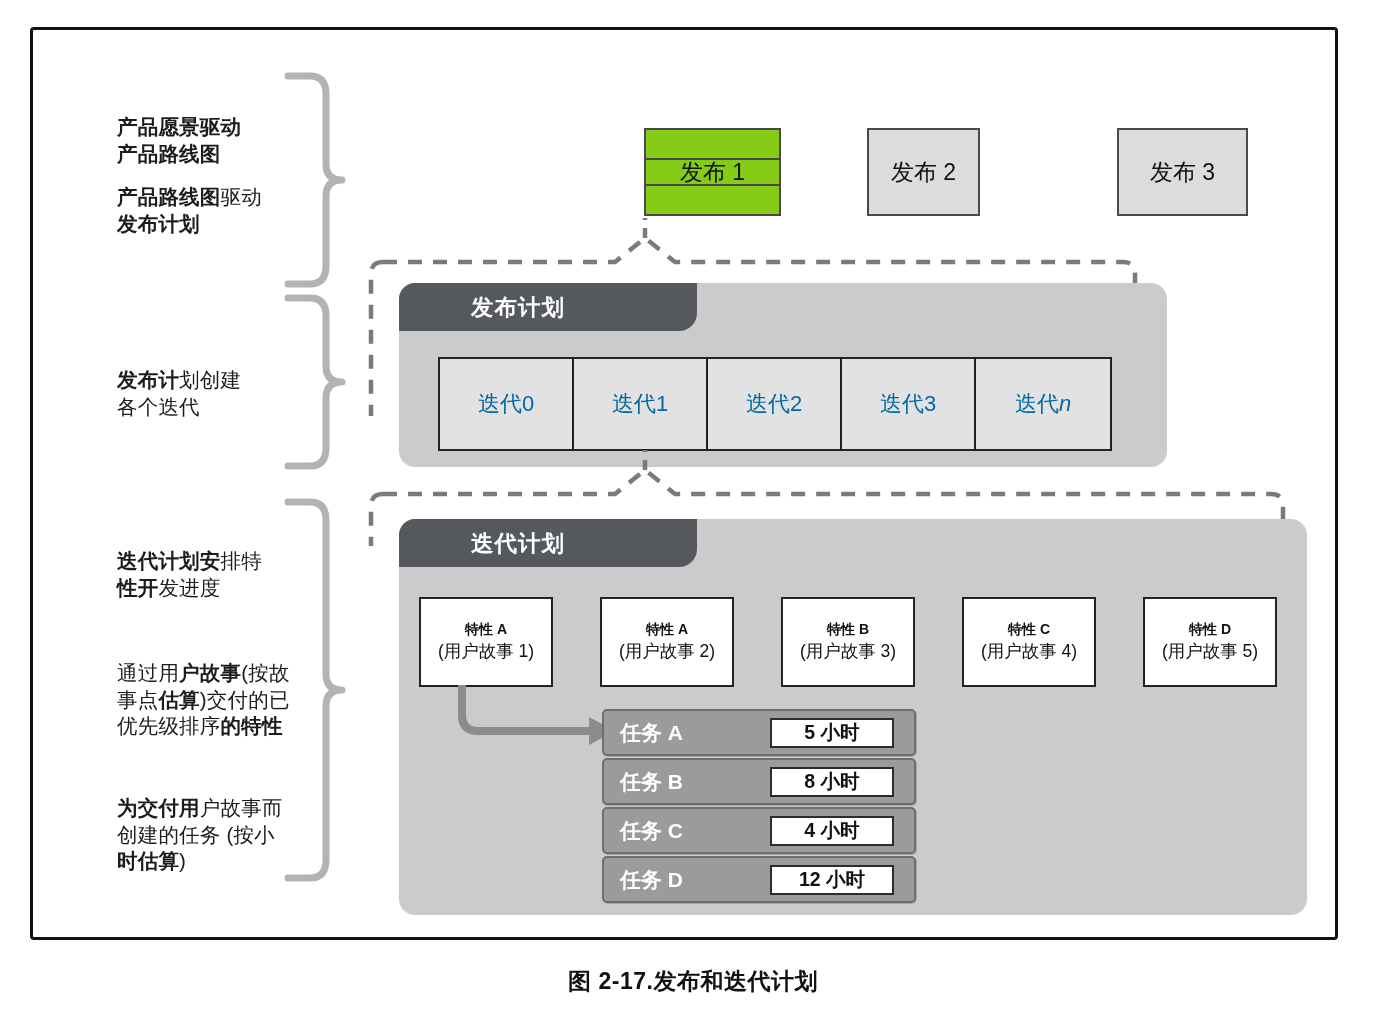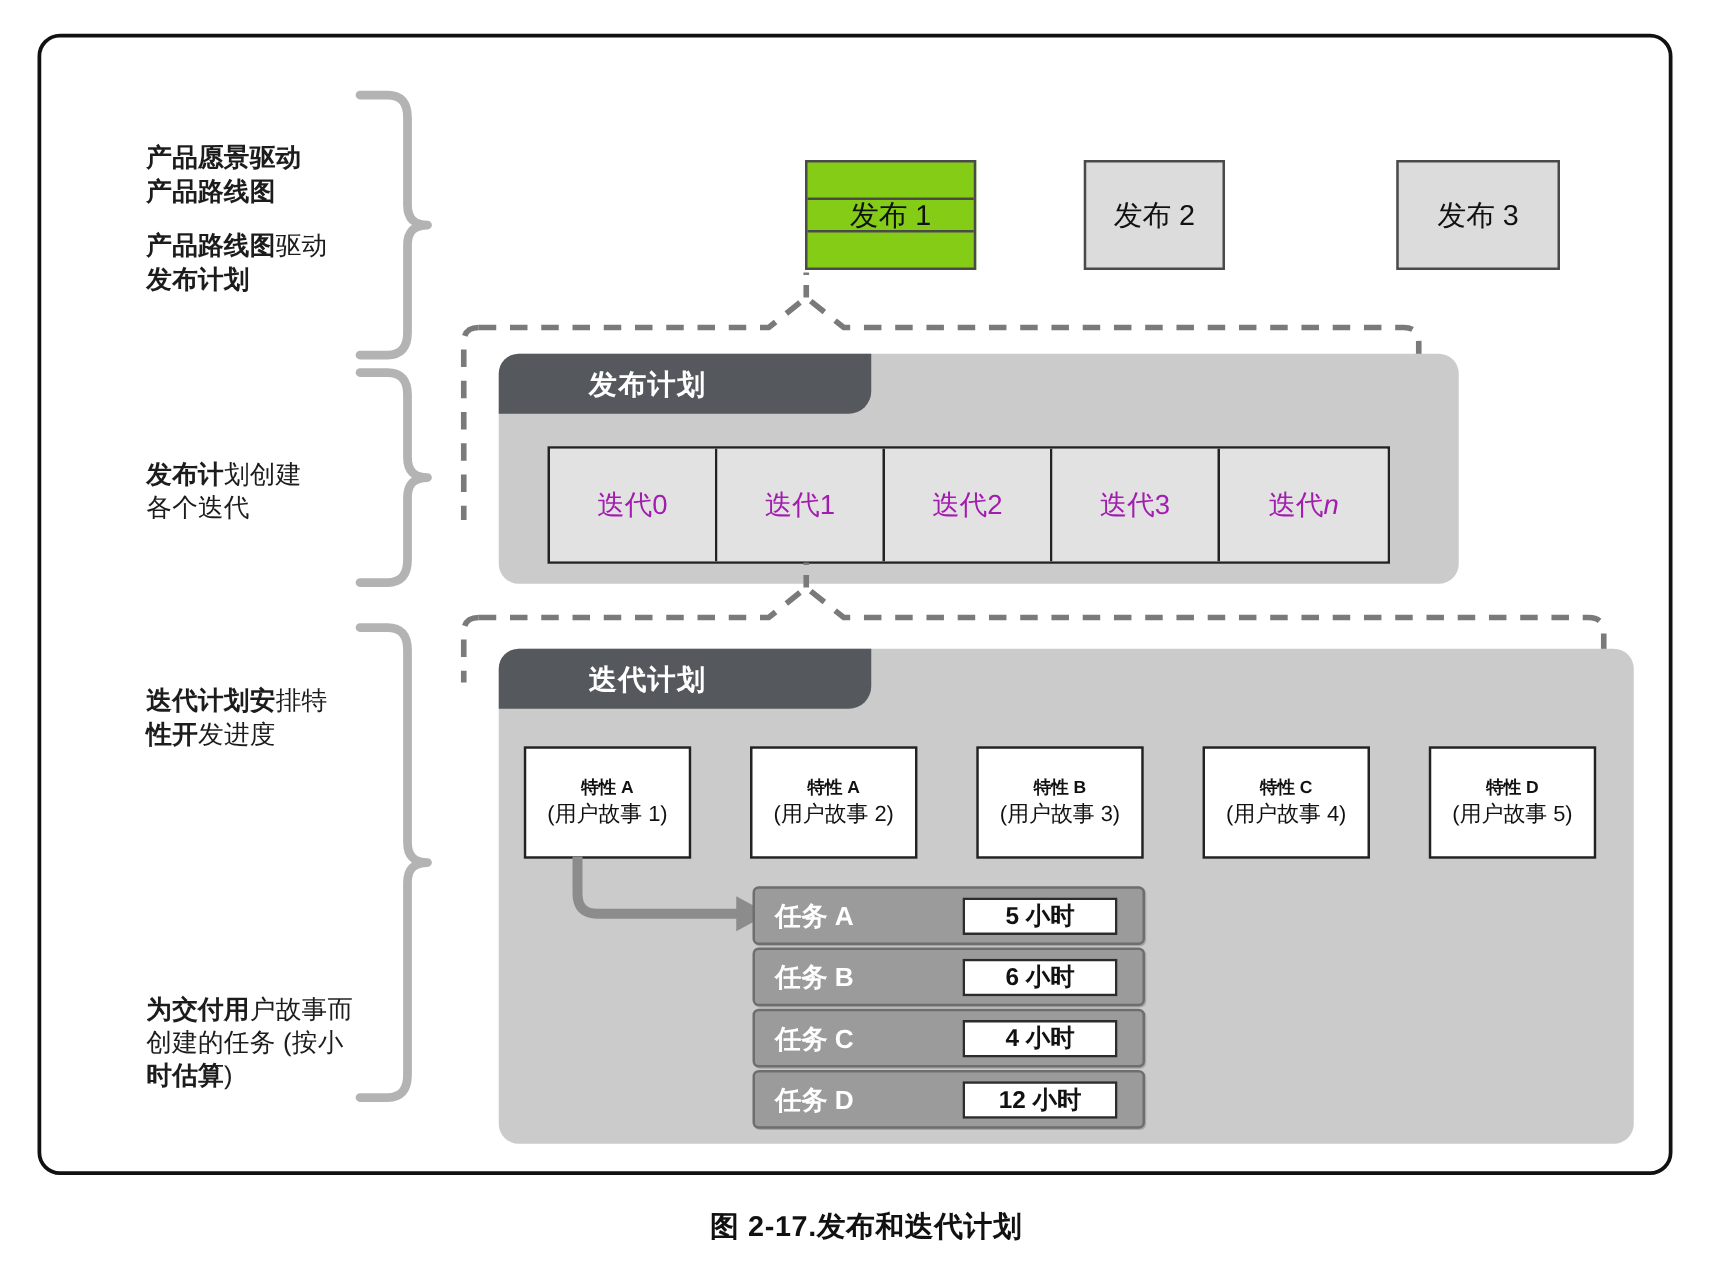--- a/index.html
+++ b/index.html
@@ -3,21 +3,21 @@
 <meta charset="utf-8">
 <style>
   html,body{margin:0;padding:0;background:#ffffff;}
   body{
     width:1386px;height:1020px;position:relative;overflow:hidden;
     font-family:"Liberation Sans","DejaVu Sans",sans-serif;
     color:#1a1a1a;
   }
   .frame{
     position:absolute;left:30px;top:27px;width:1308px;height:913px;
-    border:3px solid #111;border-radius:18px;background:#fff;box-sizing:border-box;
+    border:3px solid #111;border-radius:4px;background:#fff;box-sizing:border-box;
   }
 
   
   .ann{position:absolute;font-size:20.5px;line-height:1.30;letter-spacing:.2px;color:#1c1c1c;}
   .ann b{font-weight:bold;}
   .ann span{font-weight:normal;}
   .ann .blk{margin-bottom:17px;}
   .ann .blk:last-child{margin-bottom:0;}
 
   .ann-1{left:84px;top:84px;width:215px;}
@@ -56,21 +56,21 @@
   .panel-release .panel-head{width:298px;}
   .panel-iter{left:366px;top:489px;width:908px;height:396px;}
   .panel-iter .panel-head{width:298px;}
 
   
   .iters{position:absolute;left:39px;top:74px;display:flex;
     border:2.5px solid #222;box-sizing:border-box;background:#e2e2e2;}
   .iter{
     width:134px;height:90px;box-sizing:border-box;
     display:flex;align-items:center;justify-content:center;
-    font-size:22px;color:#a21caf;border-right:2.5px solid #222;background:#e2e2e2;
+    font-size:22px;color:#0369a1;border-right:2.5px solid #222;background:#e2e2e2;
   }
   .iter:last-child{border-right:none;}
   .iter i{font-style:italic;}
 
   
   .feat{
     position:absolute;top:78px;width:134px;height:90px;background:#fff;
     border:2.5px solid #222;box-sizing:border-box;
     display:flex;flex-direction:column;align-items:center;justify-content:center;
     line-height:1.25;
@@ -128,20 +128,25 @@
   <div class="ann ann-2">
     <div><b>发布计</b><span>划创建</span></div>
     <div><span>各个迭代</span></div>
   </div>
 
   <div class="ann ann-3">
     <div><b>迭代计划安</b><span>排特</span></div>
     <div><b>性开</b><span>发进度</span></div>
   </div>
 
+  <div class="ann ann-4">
+    <div><span>通过用</span><b>户故事</b><span>(按故</span></div>
+    <div><span>事点</span><b>估算</b><span>)交付的已</span></div>
+    <div><span>优先级排序</span><b>的特性</b></div>
+  </div>
 
   <div class="ann ann-5">
     <div><b>为交付用</b><span>户故事而</span></div>
     <div><span>创建的任务 (按小</span></div>
     <div><b>时估算</b><span>)</span></div>
   </div>
 
   <div class="release rel1">
     <div class="band"></div>
     <div class="band mid">发布 1</div>
@@ -217,21 +222,21 @@
       <path d="M160 32 L186 46 L160 60 Z" fill="#8c8c8c"></path>
     </svg>
 
     <div class="tasks">
       <div class="task">
         <div class="name">任务 A</div>
         <div class="hrs">5 小时</div>
       </div>
       <div class="task">
         <div class="name">任务 B</div>
-        <div class="hrs">6 小时</div>
+        <div class="hrs">8 小时</div>
       </div>
       <div class="task">
         <div class="name">任务 C</div>
         <div class="hrs">4 小时</div>
       </div>
       <div class="task">
         <div class="name">任务 D</div>
         <div class="hrs">12 小时</div>
       </div>
     </div>

